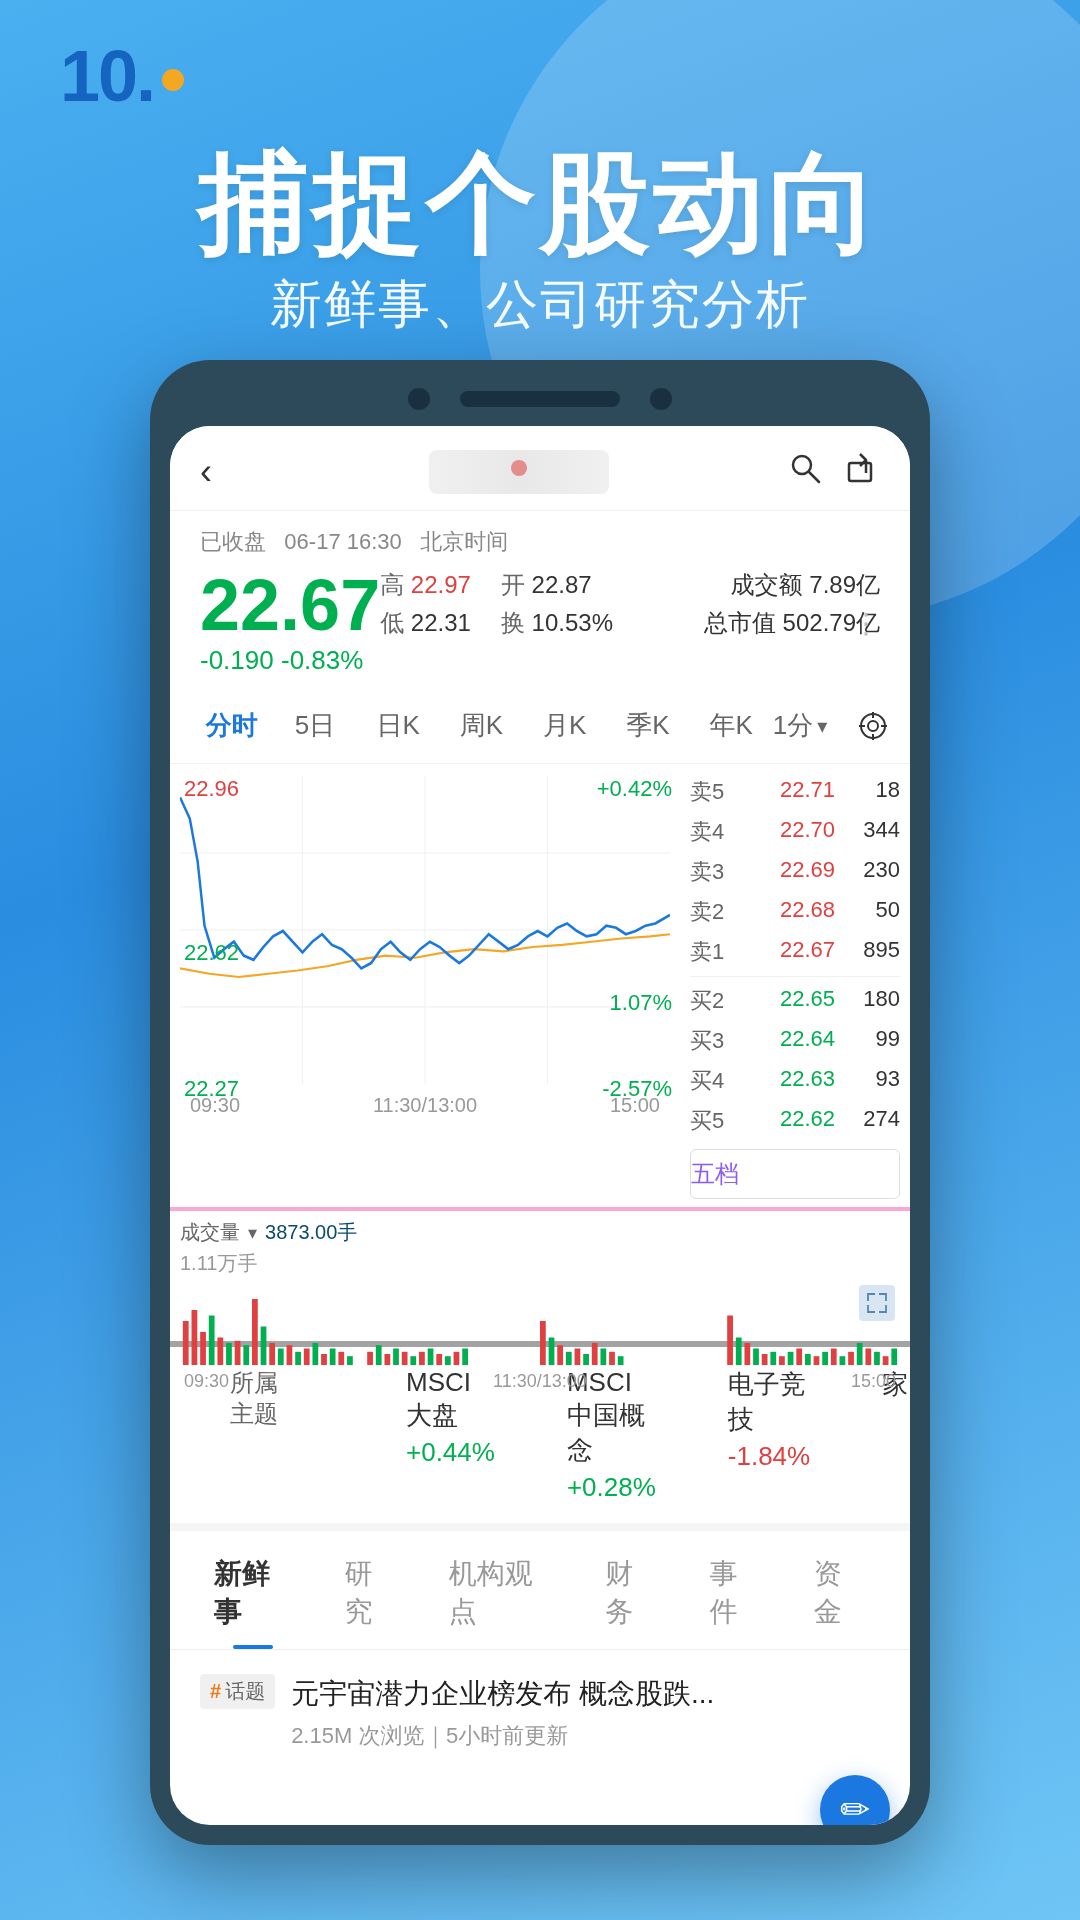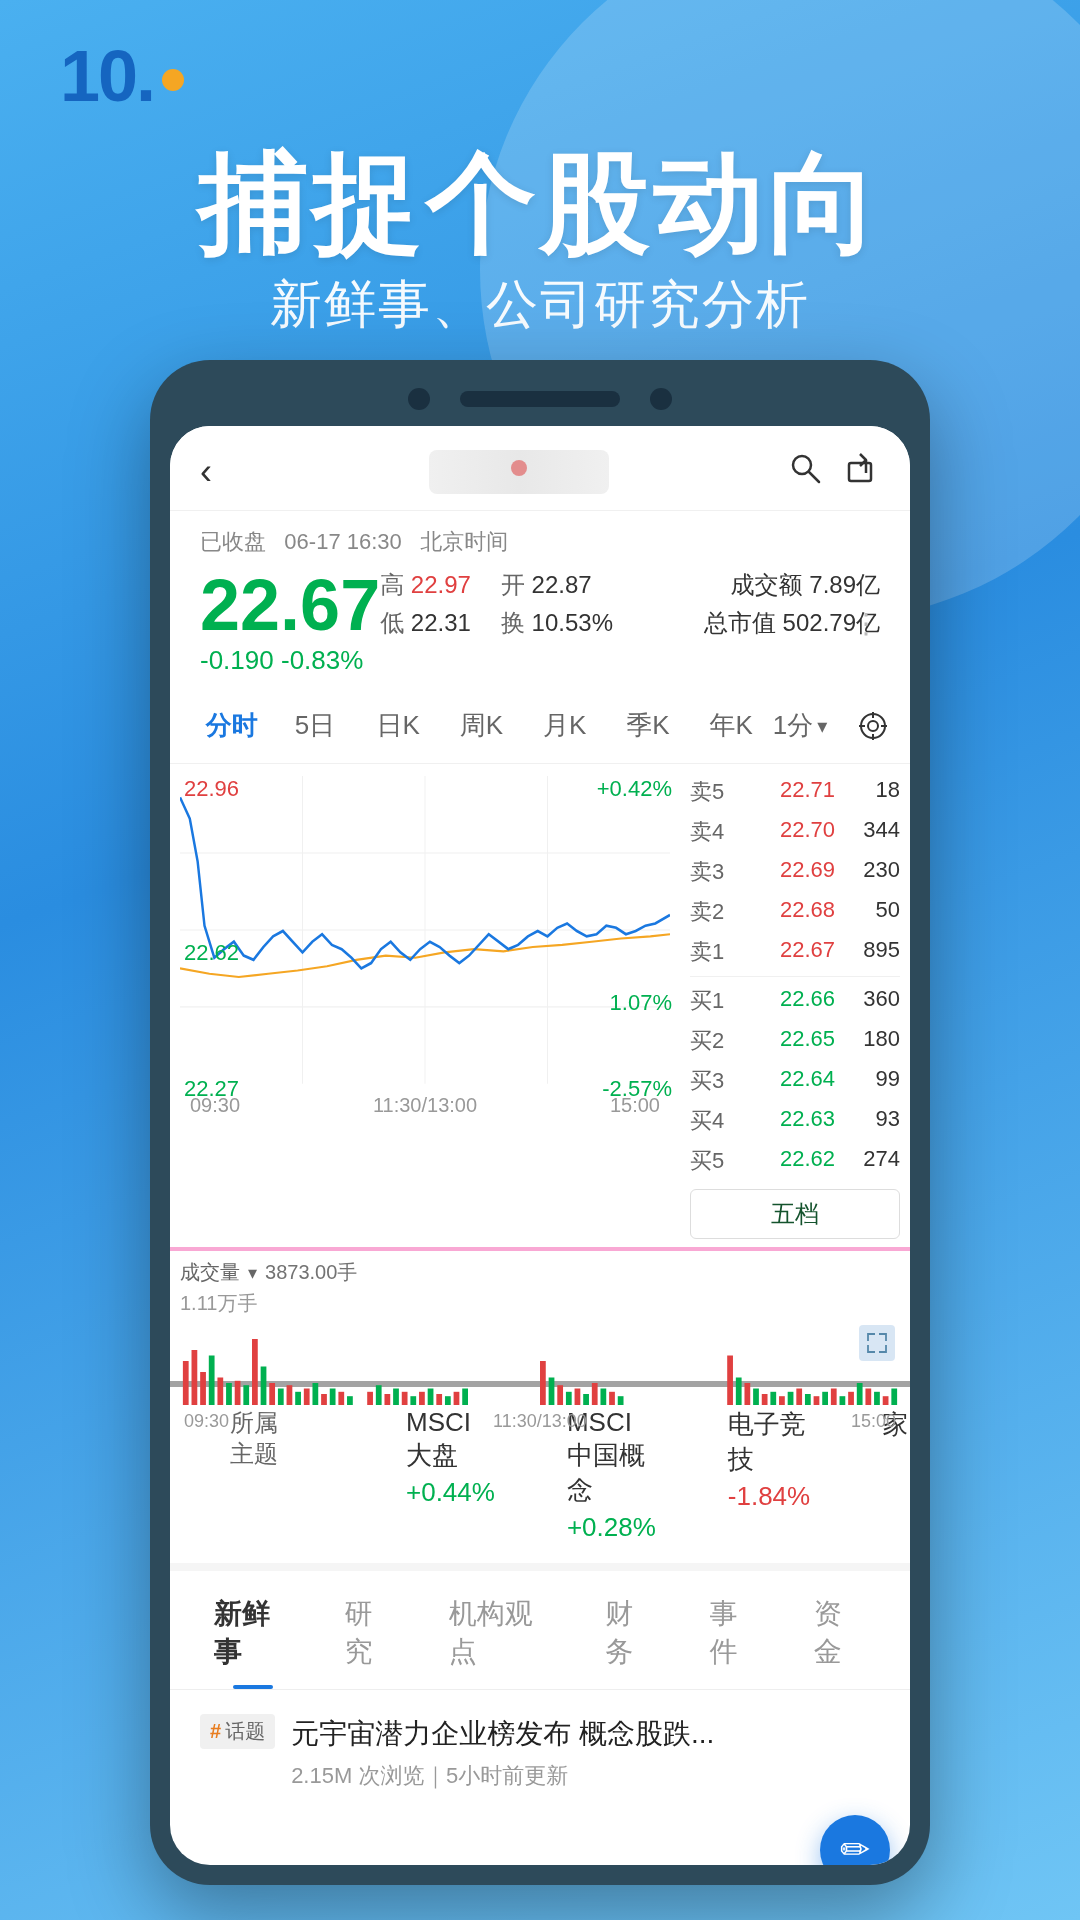--- a/index.html
+++ b/index.html
@@ -398,24 +398,23 @@
     .ob-divider {
       height: 1px;
       background: #f0f0f0;
       margin: 4px 0;
     }
 
     .ob-button {
       background: white;
       border: 1px solid #ddd;
       border-radius: 6px;
-      text-align: center;
       padding: 8px 0;
       font-size: 24px;
-      color: #14532d;
+      color: #8b5cf6;
       margin-top: 8px;
     }
 
     
     .volume-area {
       display: flex;
       background: white;
       border-top: 4px solid #f9a8d4;
     }
 
@@ -434,21 +433,21 @@
       color: #666;
       margin-bottom: 4px;
     }
 
     .volume-dropdown {
       font-size: 18px;
     }
 
     .volume-count {
       font-size: 20px;
-      color: #737373;
+      color: #0c4a6e;
     }
 
     .volume-sub {
       font-size: 20px;
       color: #999;
     }
 
     .volume-svg {
       width: 100%;
       height: 88px;
@@ -811,25 +810,20 @@
             <span class="ob-price">22.68</span>
             <span class="ob-qty">50</span>
           </div>
           <div class="ob-row">
             <span class="ob-label">卖1</span>
             <span class="ob-price">22.67</span>
             <span class="ob-qty">895</span>
           </div>
           <div class="ob-divider"></div>
 
-          <div class="ob-row">
-            <span class="ob-label">买1</span>
-            <span class="ob-price-green">22.66</span>
-            <span class="ob-qty">360</span>
-          </div>
           <div class="ob-row">
             <span class="ob-label">买2</span>
             <span class="ob-price-green">22.65</span>
             <span class="ob-qty">180</span>
           </div>
           <div class="ob-row">
             <span class="ob-label">买3</span>
             <span class="ob-price-green">22.64</span>
             <span class="ob-qty">99</span>
           </div>

